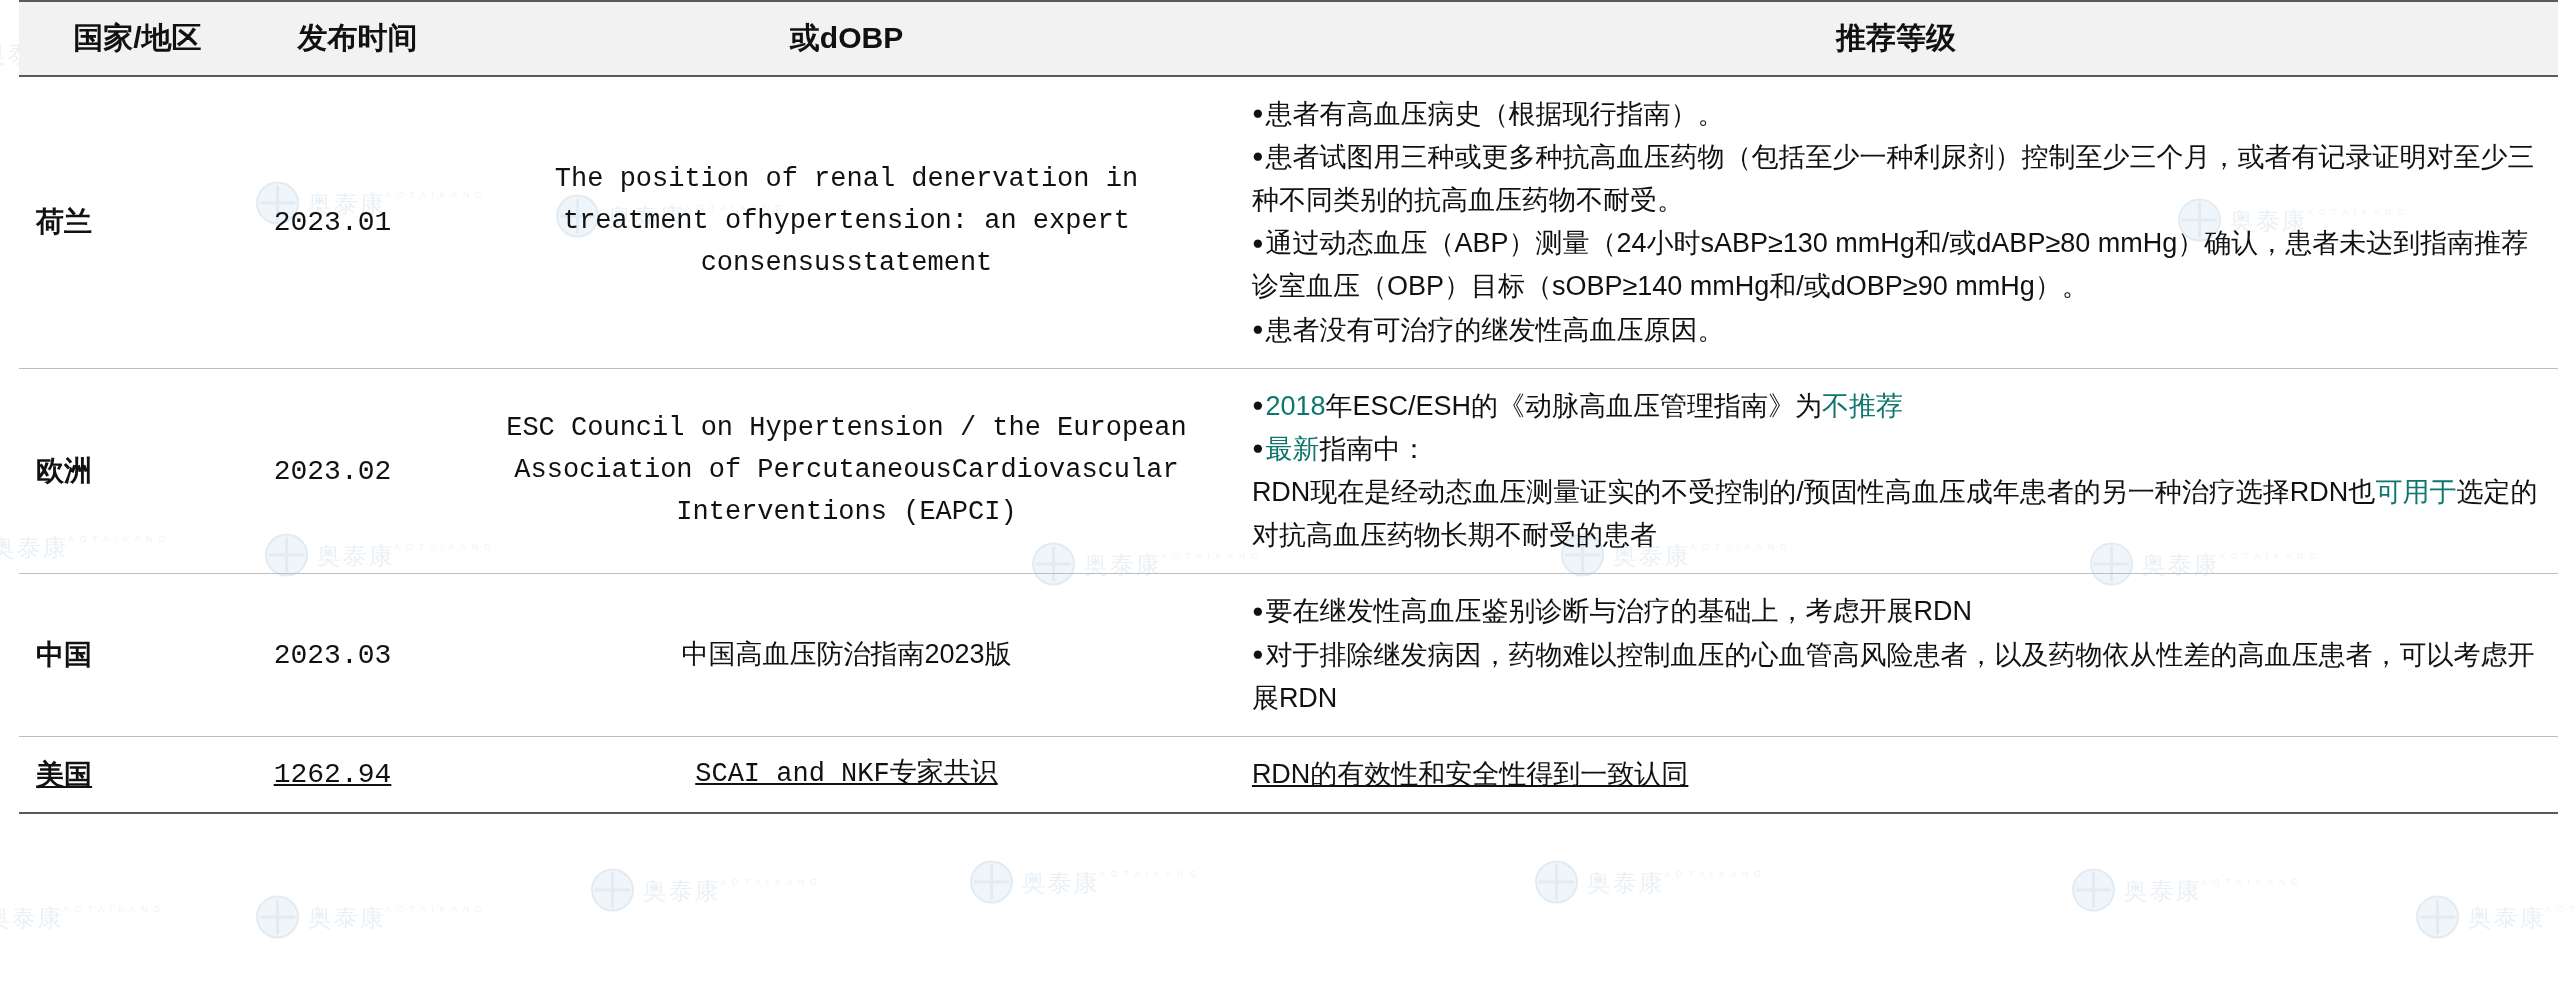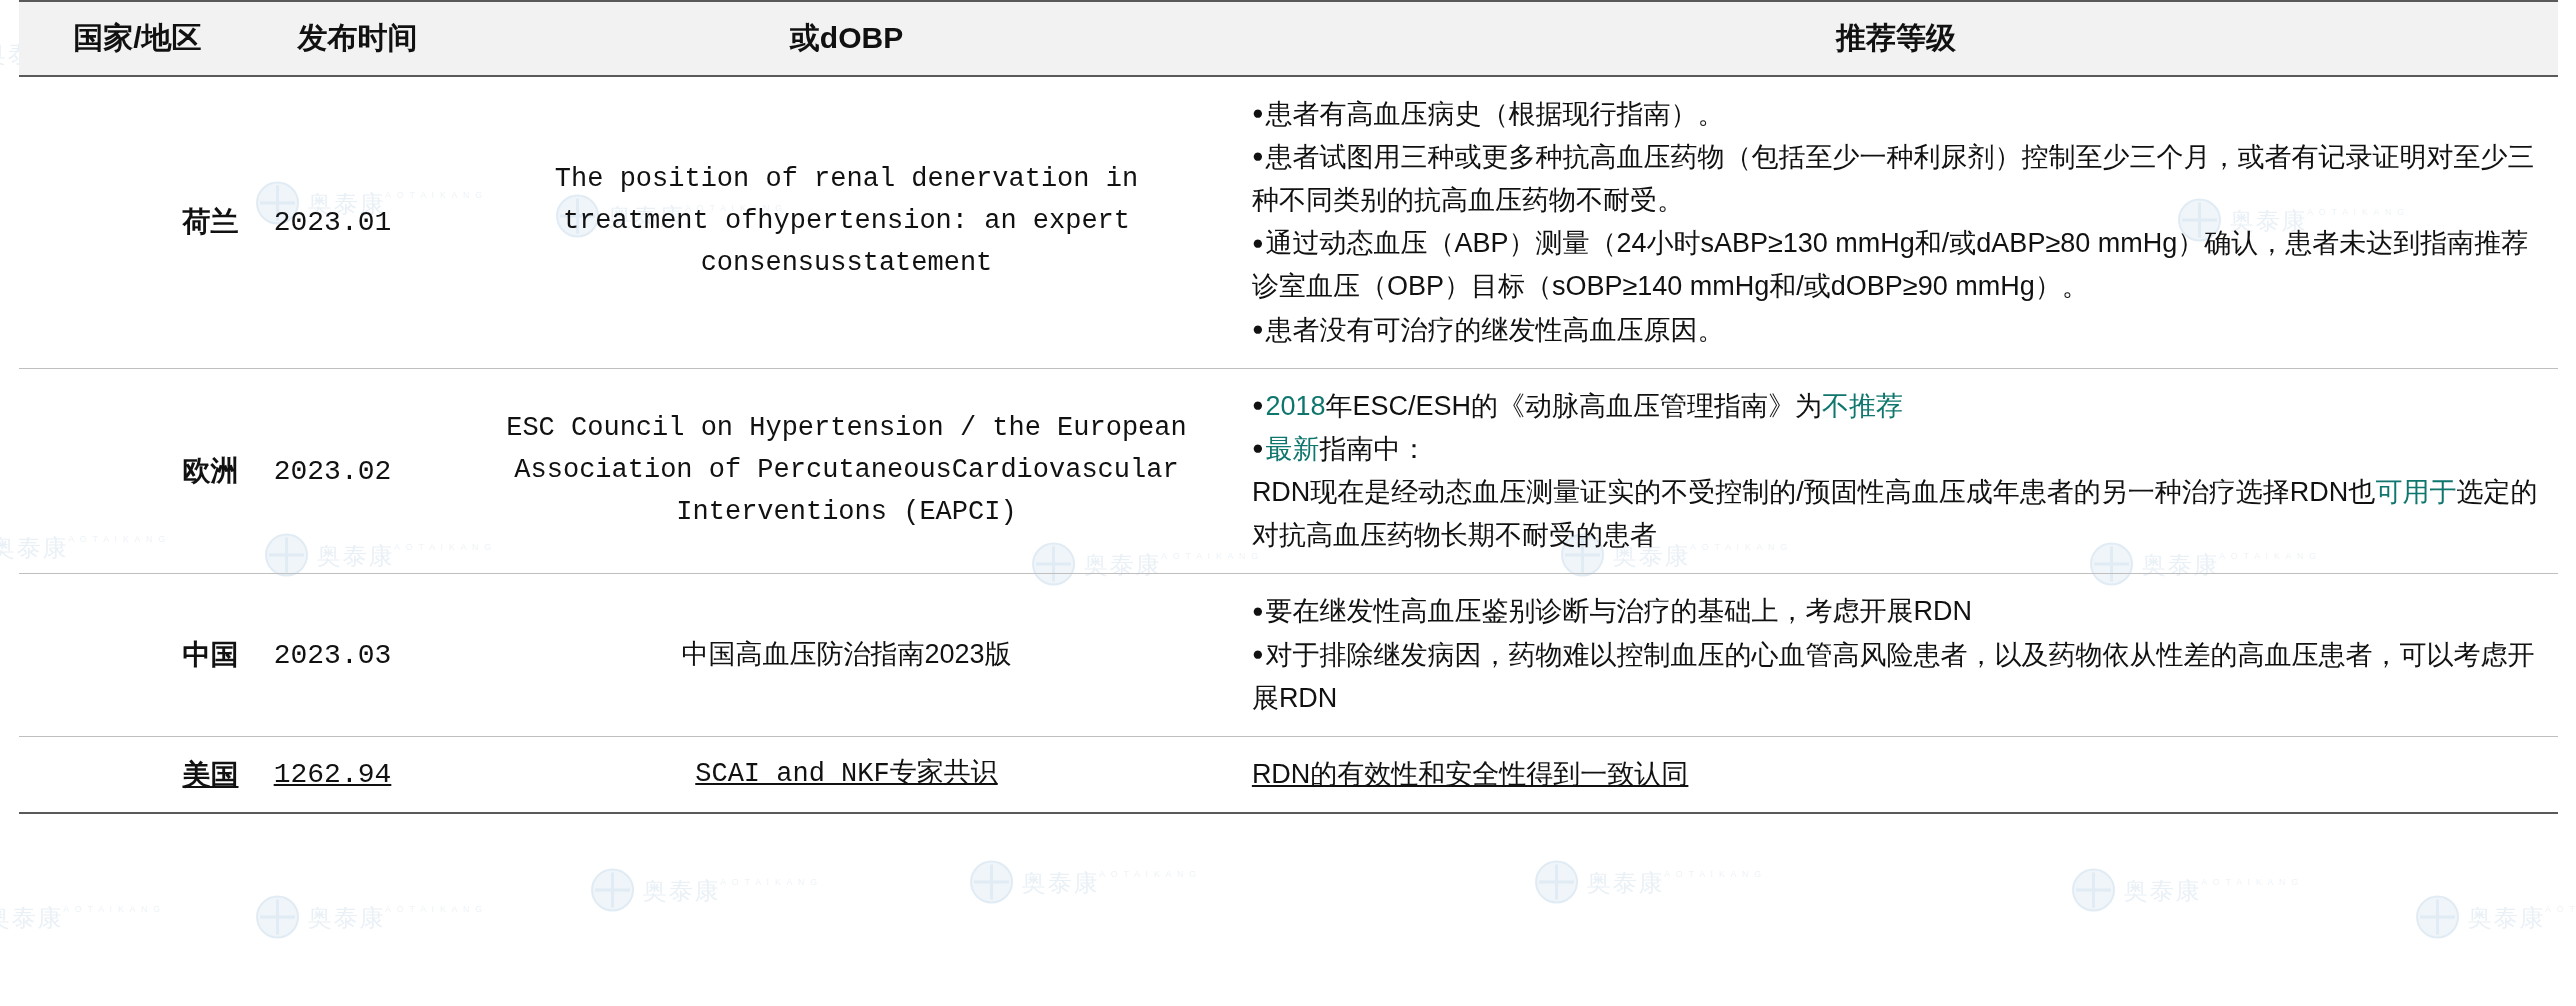--- a/index.html
+++ b/index.html
@@ -103,21 +103,21 @@
   table.main tbody td {
     border-bottom: 1.8px solid #bfbfbf;
     padding: 16px 17.6px;
     vertical-align: middle;
     color: #111;
   }
   table.main tbody tr:last-child td {
     border-bottom: 2.6px solid #5a5a5a;
     text-decoration: underline;
   }
-  .col-country { width: 220px; text-align: right; font-size: 28px; font-weight: bold; }
+  .col-country { width: 220px; text-align: left; font-size: 28px; font-weight: bold; }
   .col-date { width: 185px; text-align: left; font-size: 28px; font-family: "Liberation Mono", monospace; }
   .col-consensus { width: 758px; font-size: 27px; font-family: "Liberation Mono", monospace; line-height: 1.55; text-align: center; }
   .col-grade { font-size: 27px; line-height: 1.6; }
 
   .cn-mono { font-family: Liberation Sans, sans-serif; }
 
   .bullet-line {
     display: block;
     text-indent: 0;
     margin: 0;

